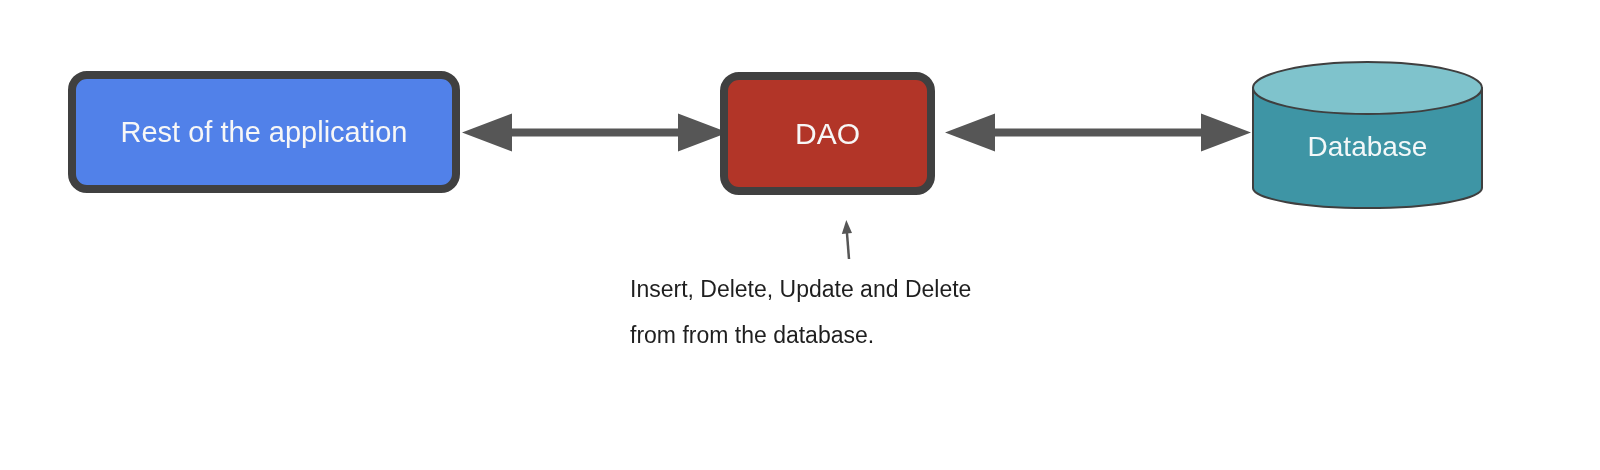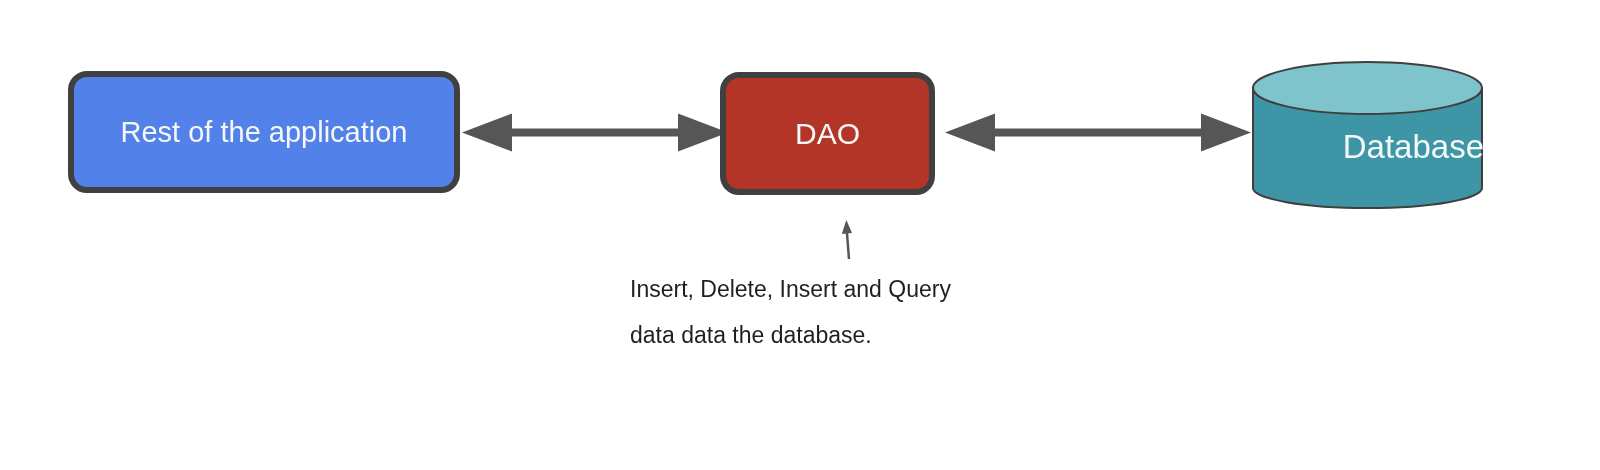--- a/index.html
+++ b/index.html
@@ -11,21 +11,21 @@
   .canvas {
     position: relative;
     width: 1600px;
     height: 470px;
     background: #ffffff;
     overflow: hidden;
   }
   .node {
     position: absolute;
     box-sizing: border-box;
-    border: 6px solid #404040;
+    border: 8px solid #404040;
     border-radius: 19px;
     display: flex;
     align-items: center;
     justify-content: center;
     color: #f7f7f7;
   }
   .node-app {
     left: 68px;
     top: 71px;
     width: 392px;
@@ -59,23 +59,23 @@
     position: absolute;
     left: 0;
     top: 0;
     display: block;
   }
   .cylinder-label {
     position: absolute;
     left: 0;
     top: 67px;
     width: 233px;
-    text-align: right;
+    text-align: center;
     color: #f3f8f9;
-    font-size: 33px;
+    font-size: 28px;
     line-height: 40px;
   }
   .annotation {
     position: absolute;
     left: 630px;
     top: 266px;
     color: #1f1f1f;
     font-size: 23px;
     line-height: 46px;
     white-space: nowrap;
@@ -109,17 +109,17 @@
     </svg>
     <div class="cylinder-label">Database</div>
   </div>
 
   <svg class="arrow-svg annotation-arrow" width="20" height="44" viewBox="0 0 20 44">
     <line x1="11" y1="41" x2="8.8" y2="13" stroke="#565656" stroke-width="2.5"></line>
     <polygon fill="#565656" points="8.3,2 3.8,16 14,15"></polygon>
   </svg>
 
   <div class="annotation">
-    <div>Insert, Delete, Insert and Query</div>
-    <div>data data the database.</div>
+    <div>Insert, Delete, Update and Delete</div>
+    <div>from from the database.</div>
   </div>
 
 </div>
 
 </body></html>

